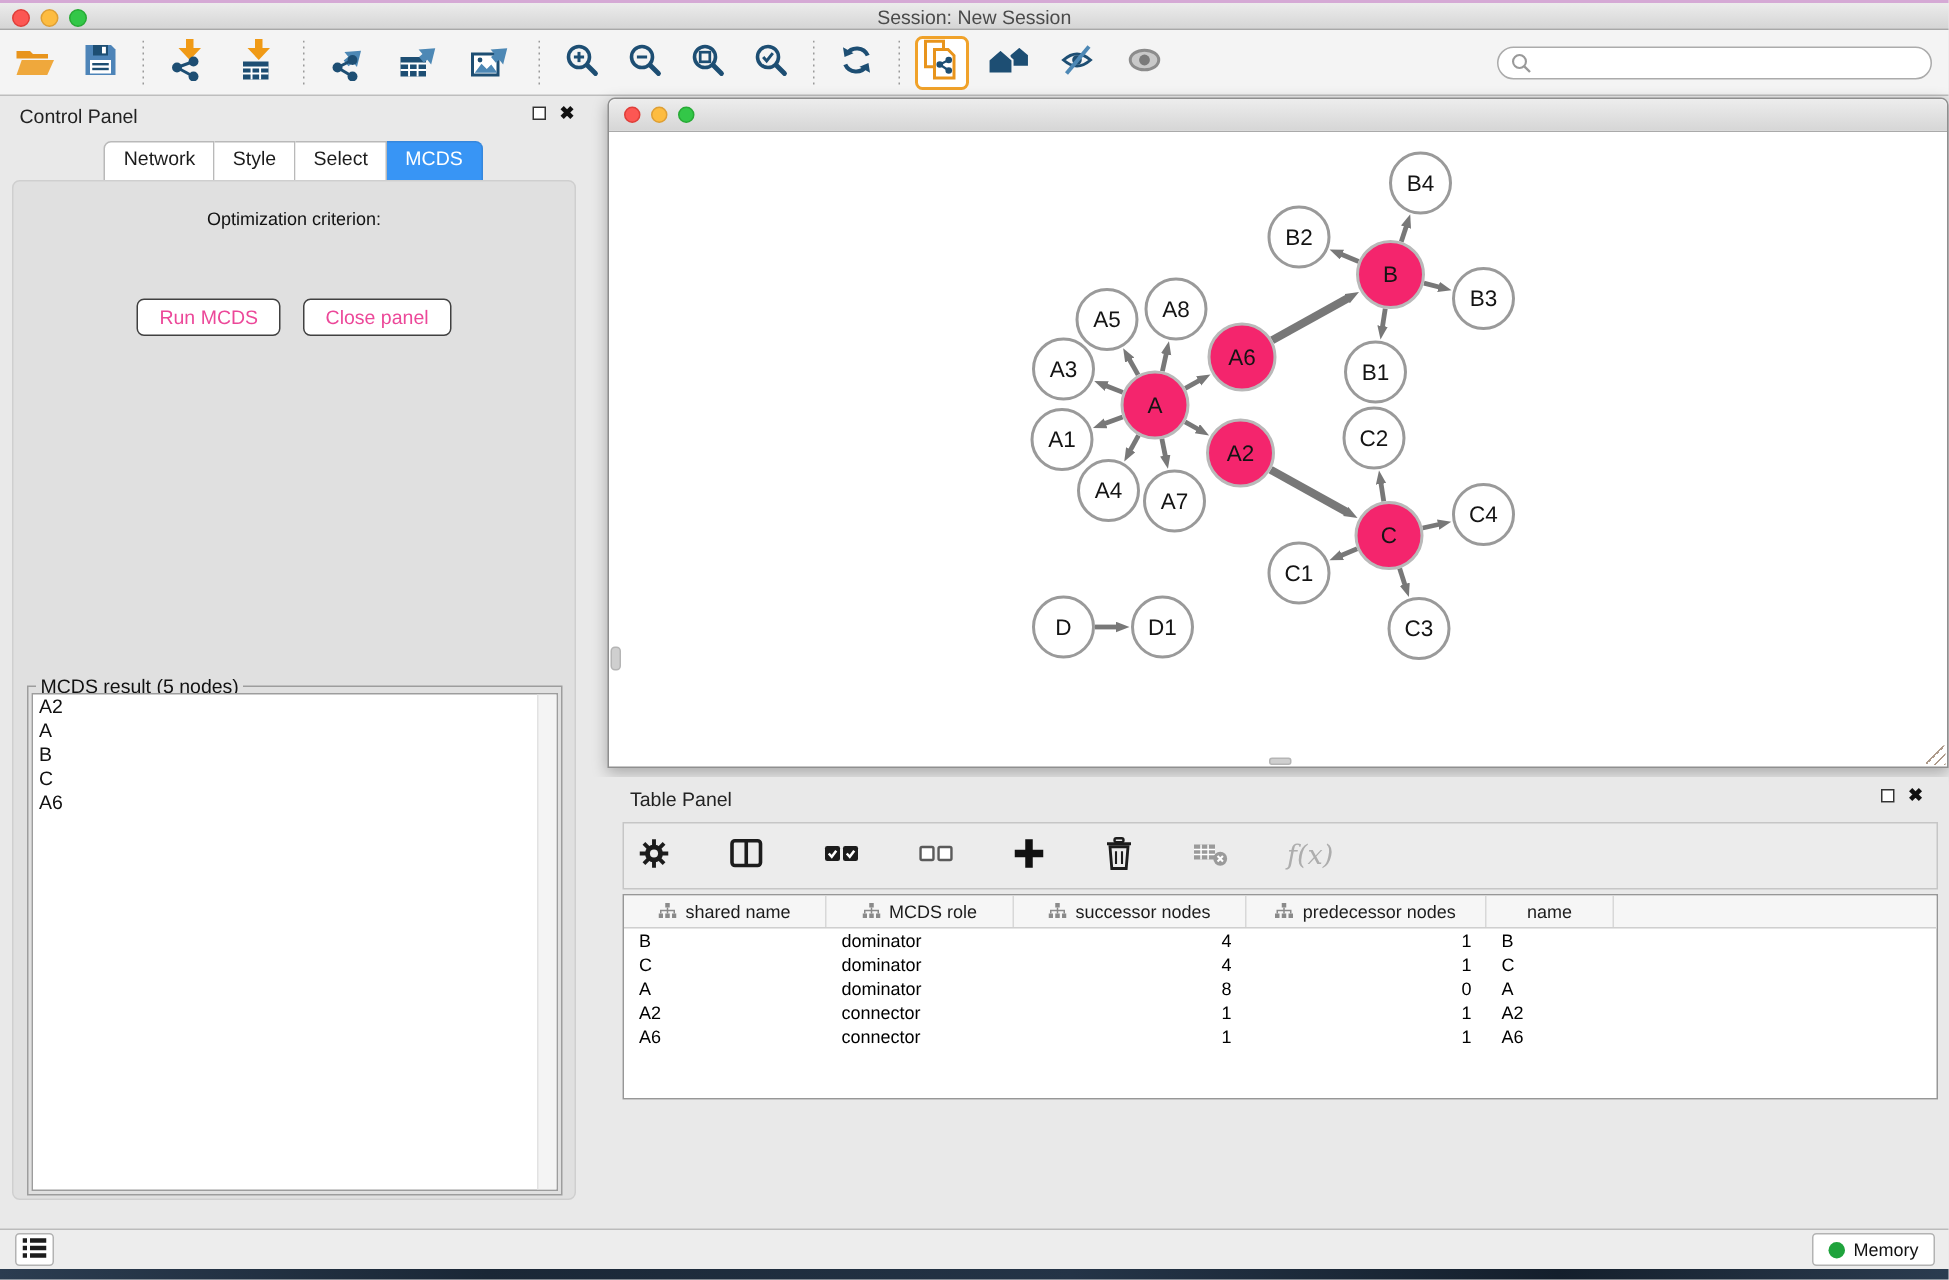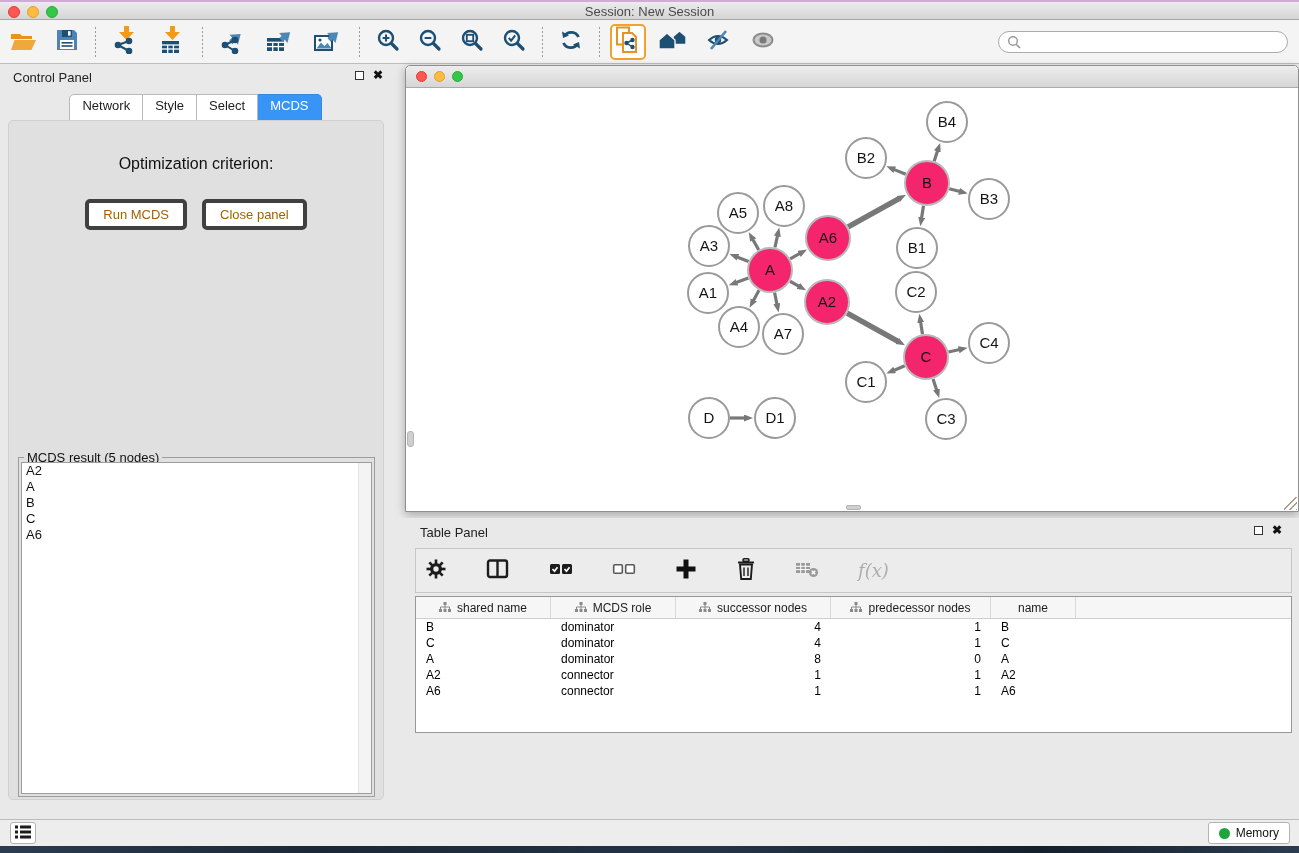--- a/index.html
+++ b/index.html
@@ -43,34 +43,34 @@
   .tabs-row { display:flex; justify-content:center; margin-top:4px; }
   .cp-tab, .bt-tab { font-size:13px; color:#1c1c1c; background:#fff; border:1px solid #b9b9b9;
     border-left:none; padding:3px 12px 20px; cursor:pointer; }
   .cp-tab:first-child, .bt-tab:first-child { border-left:1px solid #b9b9b9;
     border-radius:5px 0 0 5px; }
   .cp-tab:last-child, .bt-tab:last-child { border-radius:0 5px 5px 0; }
   .cp-tab.active, .bt-tab.active { background:#3895f5; color:#fff; border-color:#3587dd; }
 
   .cp-content { position:absolute; left:8px; right:7px; top:56px; bottom:19px;
     background:#e0e0e0; border:1px solid #cfcfcf; border-radius:5px; }
-  .opt-label { text-align:center; margin-top:34px; font-size:16px; color:#111; }
+  .opt-label { text-align:center; margin-top:18px; font-size:12px; color:#111; }
   .dropdown { position:absolute; left:35px; right:35px; top:44px; height:24px; background:#fff;
     border:1px solid #b4b4b4; border-radius:4px; display:flex; align-items:center; cursor:pointer; }
   .dropdown .dd-text { flex:1; font-size:13px; color:#111; padding-left:9px; white-space:nowrap;
     overflow:hidden; }
   .dd-stepper { width:20px; height:20px; margin:1px; border-radius:3px;
     background:linear-gradient(#5aa8fa,#2f84f2); display:flex; flex-direction:column;
     align-items:center; justify-content:center; gap:2px; }
   .dd-stepper i { width:0; height:0; border-left:4px solid transparent; border-right:4px solid transparent; }
   .dd-stepper .up { border-bottom:4px solid #fff; }
   .dd-stepper .down { border-top:4px solid #fff; }
   .cp-buttons { position:absolute; top:78px; left:0; right:0; display:flex; justify-content:center; gap:15px; }
-  .cp-btn { background:#fff; border:4px solid #404040; border-radius:5px; font-size:13px;
-    color:#a16207; padding:4px 14px; cursor:pointer; font-family:"Liberation Sans",sans-serif; }
+  .cp-btn { background:#fff; border:1px solid #404040; border-radius:5px; font-size:13px;
+    color:#ec4899; padding:4px 14px; cursor:pointer; font-family:"Liberation Sans",sans-serif; }
 
   .result-fieldset { position:absolute; left:9px; right:8px; top:336px; bottom:2px;
     border:1px solid #9d9d9d; padding:1px; }
   .result-legend { position:absolute; top:-8px; left:5px; background:#e0e0e0; font-size:13px;
     color:#111; padding:0 3px; }
   .result-list { position:absolute; left:2px; right:2px; top:4px; bottom:2px; background:#fff;
     border:1px solid #9d9d9d; overflow:hidden; }
   .result-scroll { position:absolute; right:0; top:0; bottom:0; width:13px; background:#f4f4f4;
     border-left:1px solid #e2e2e2; }
   .result-item { font-size:13px; color:#111; line-height:16px; padding-left:4px; cursor:default; }

